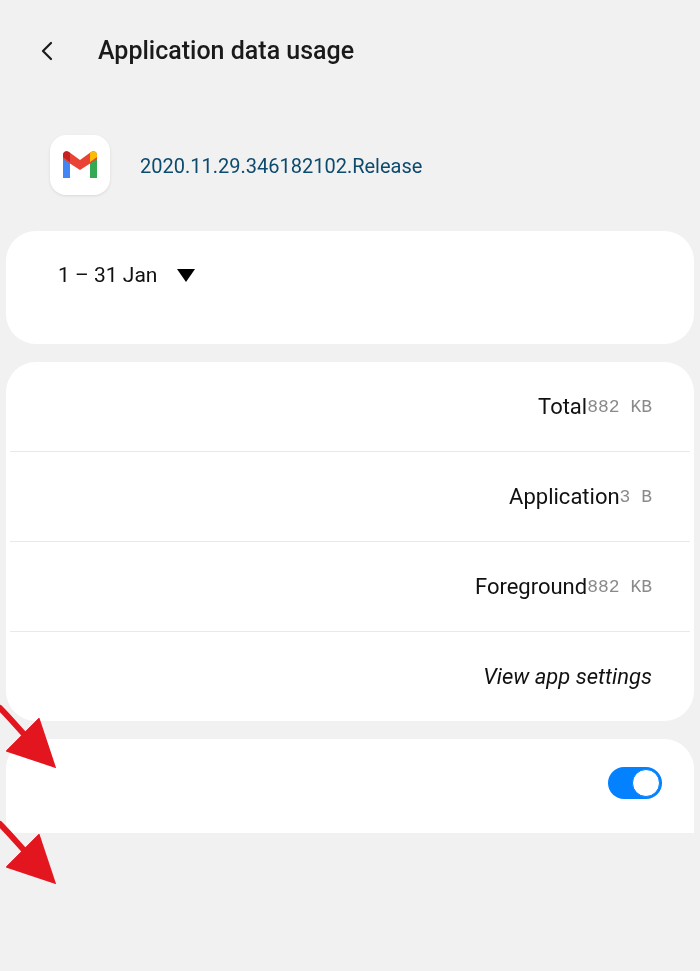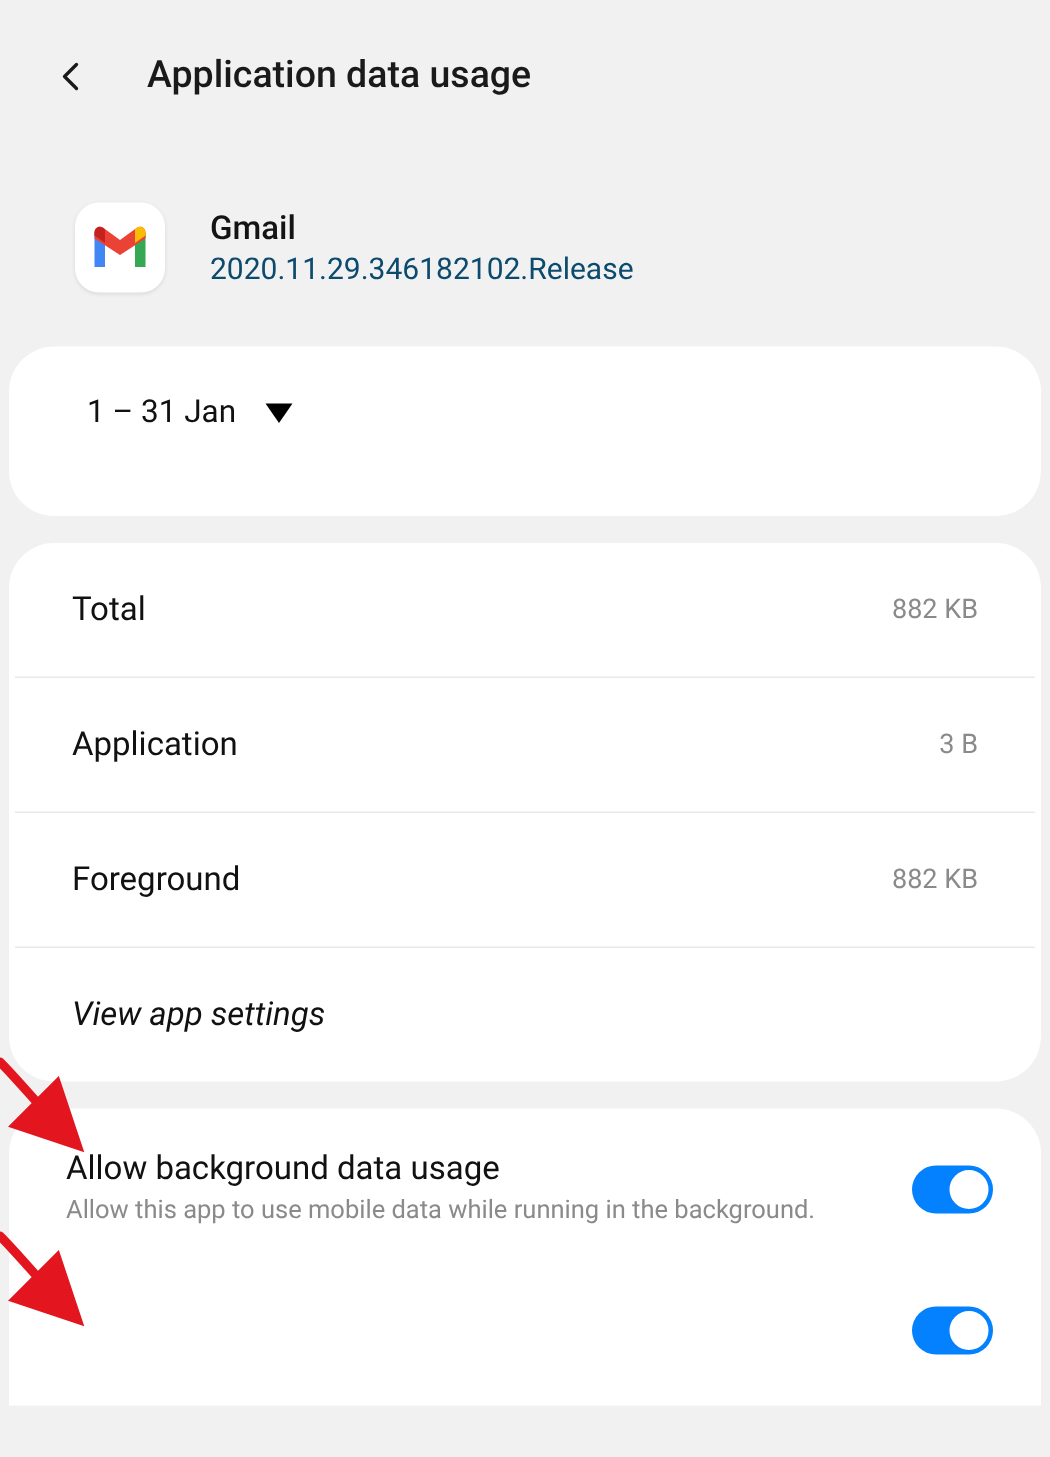--- a/index.html
+++ b/index.html
@@ -72,34 +72,35 @@
     width:0; height:0;
     border-left: 9px solid transparent;
     border-right: 9px solid transparent;
     border-top: 13px solid #000;
   }
   .list-card {
     padding: 0;
   }
   .list-row {
     display:flex;
-    justify-content:space-between;
+    justify-content:flex-end;
     align-items:center;
     padding: 32px 38px;
     border-bottom: 1px solid #e9e9e9;
     margin: 0 4px;
   }
   .list-row:last-child { border-bottom:none;font-style:italic; }
   .row-label {
     font-size: 22px;
     color:#111;
   }
   .row-value {
     font-size: 18px;
     color:#8a8a8a;
+    font-family:Liberation Mono, monospace;
   }
   .toggle-card {
     border-radius: 30px 30px 0 0;
     margin-bottom:0;
     padding-bottom:10px;
   }
   .toggle-row {
     display:flex;
     align-items:center;
     justify-content:space-between;
@@ -155,21 +156,20 @@
   <div class="app-icon">
     <svg width="38" height="30" viewBox="0 0 38 30">
       <path d="M2 5 L2 28 L9 28 L9 12 Z" fill="#4285F4"></path>
       <path d="M36 5 L36 28 L29 28 L29 12 Z" fill="#34A853"></path>
       <path d="M2 5 C2 2 5 0 8 2 L19 10 L30 2 C33 0 36 2 36 5 L36 9 L19 20 L2 9 Z" fill="#EA4335"></path>
       <path d="M2 5 C2 2 5 0 8 2 L9 3 L9 12 L2 7 Z" fill="#C5221F"></path>
       <path d="M36 5 C36 2 33 0 30 2 L29 3 L29 12 L36 7 Z" fill="#FBBC04"></path>
     </svg>
   </div>
   <div class="app-meta">
-    <div class="app-name">Gmail</div>
     <div class="app-version">2020.11.29.346182102.Release</div>
   </div>
 </div>
 
 <div class="card date-card">
   <div class="date-picker">
     <span>1 – 31 Jan</span>
     <span class="triangle-down"></span>
   </div>
 </div>
@@ -186,29 +186,20 @@
   <div class="list-row">
     <span class="row-label">Foreground</span>
     <span class="row-value">882 KB</span>
   </div>
   <div class="list-row">
     <span class="row-label">View app settings</span>
   </div>
 </div>
 
 <div class="card toggle-card">
-  <div class="toggle-row">
-    <div class="toggle-left">
-      <div class="toggle-title">Allow background data usage</div>
-      <div class="toggle-desc">Allow this app to use mobile data while running in the background.</div>
-    </div>
-    <div class="switch">
-      <div class="knob"></div>
-    </div>
-  </div>
   <div class="toggle-row">
     <div class="toggle-left">
     </div>
     <div class="switch">
       <div class="knob"></div>
     </div>
   </div>
 </div>
 
 <svg class="annot-arrow" style="left:-6px; top:702px;" width="70" height="70">

